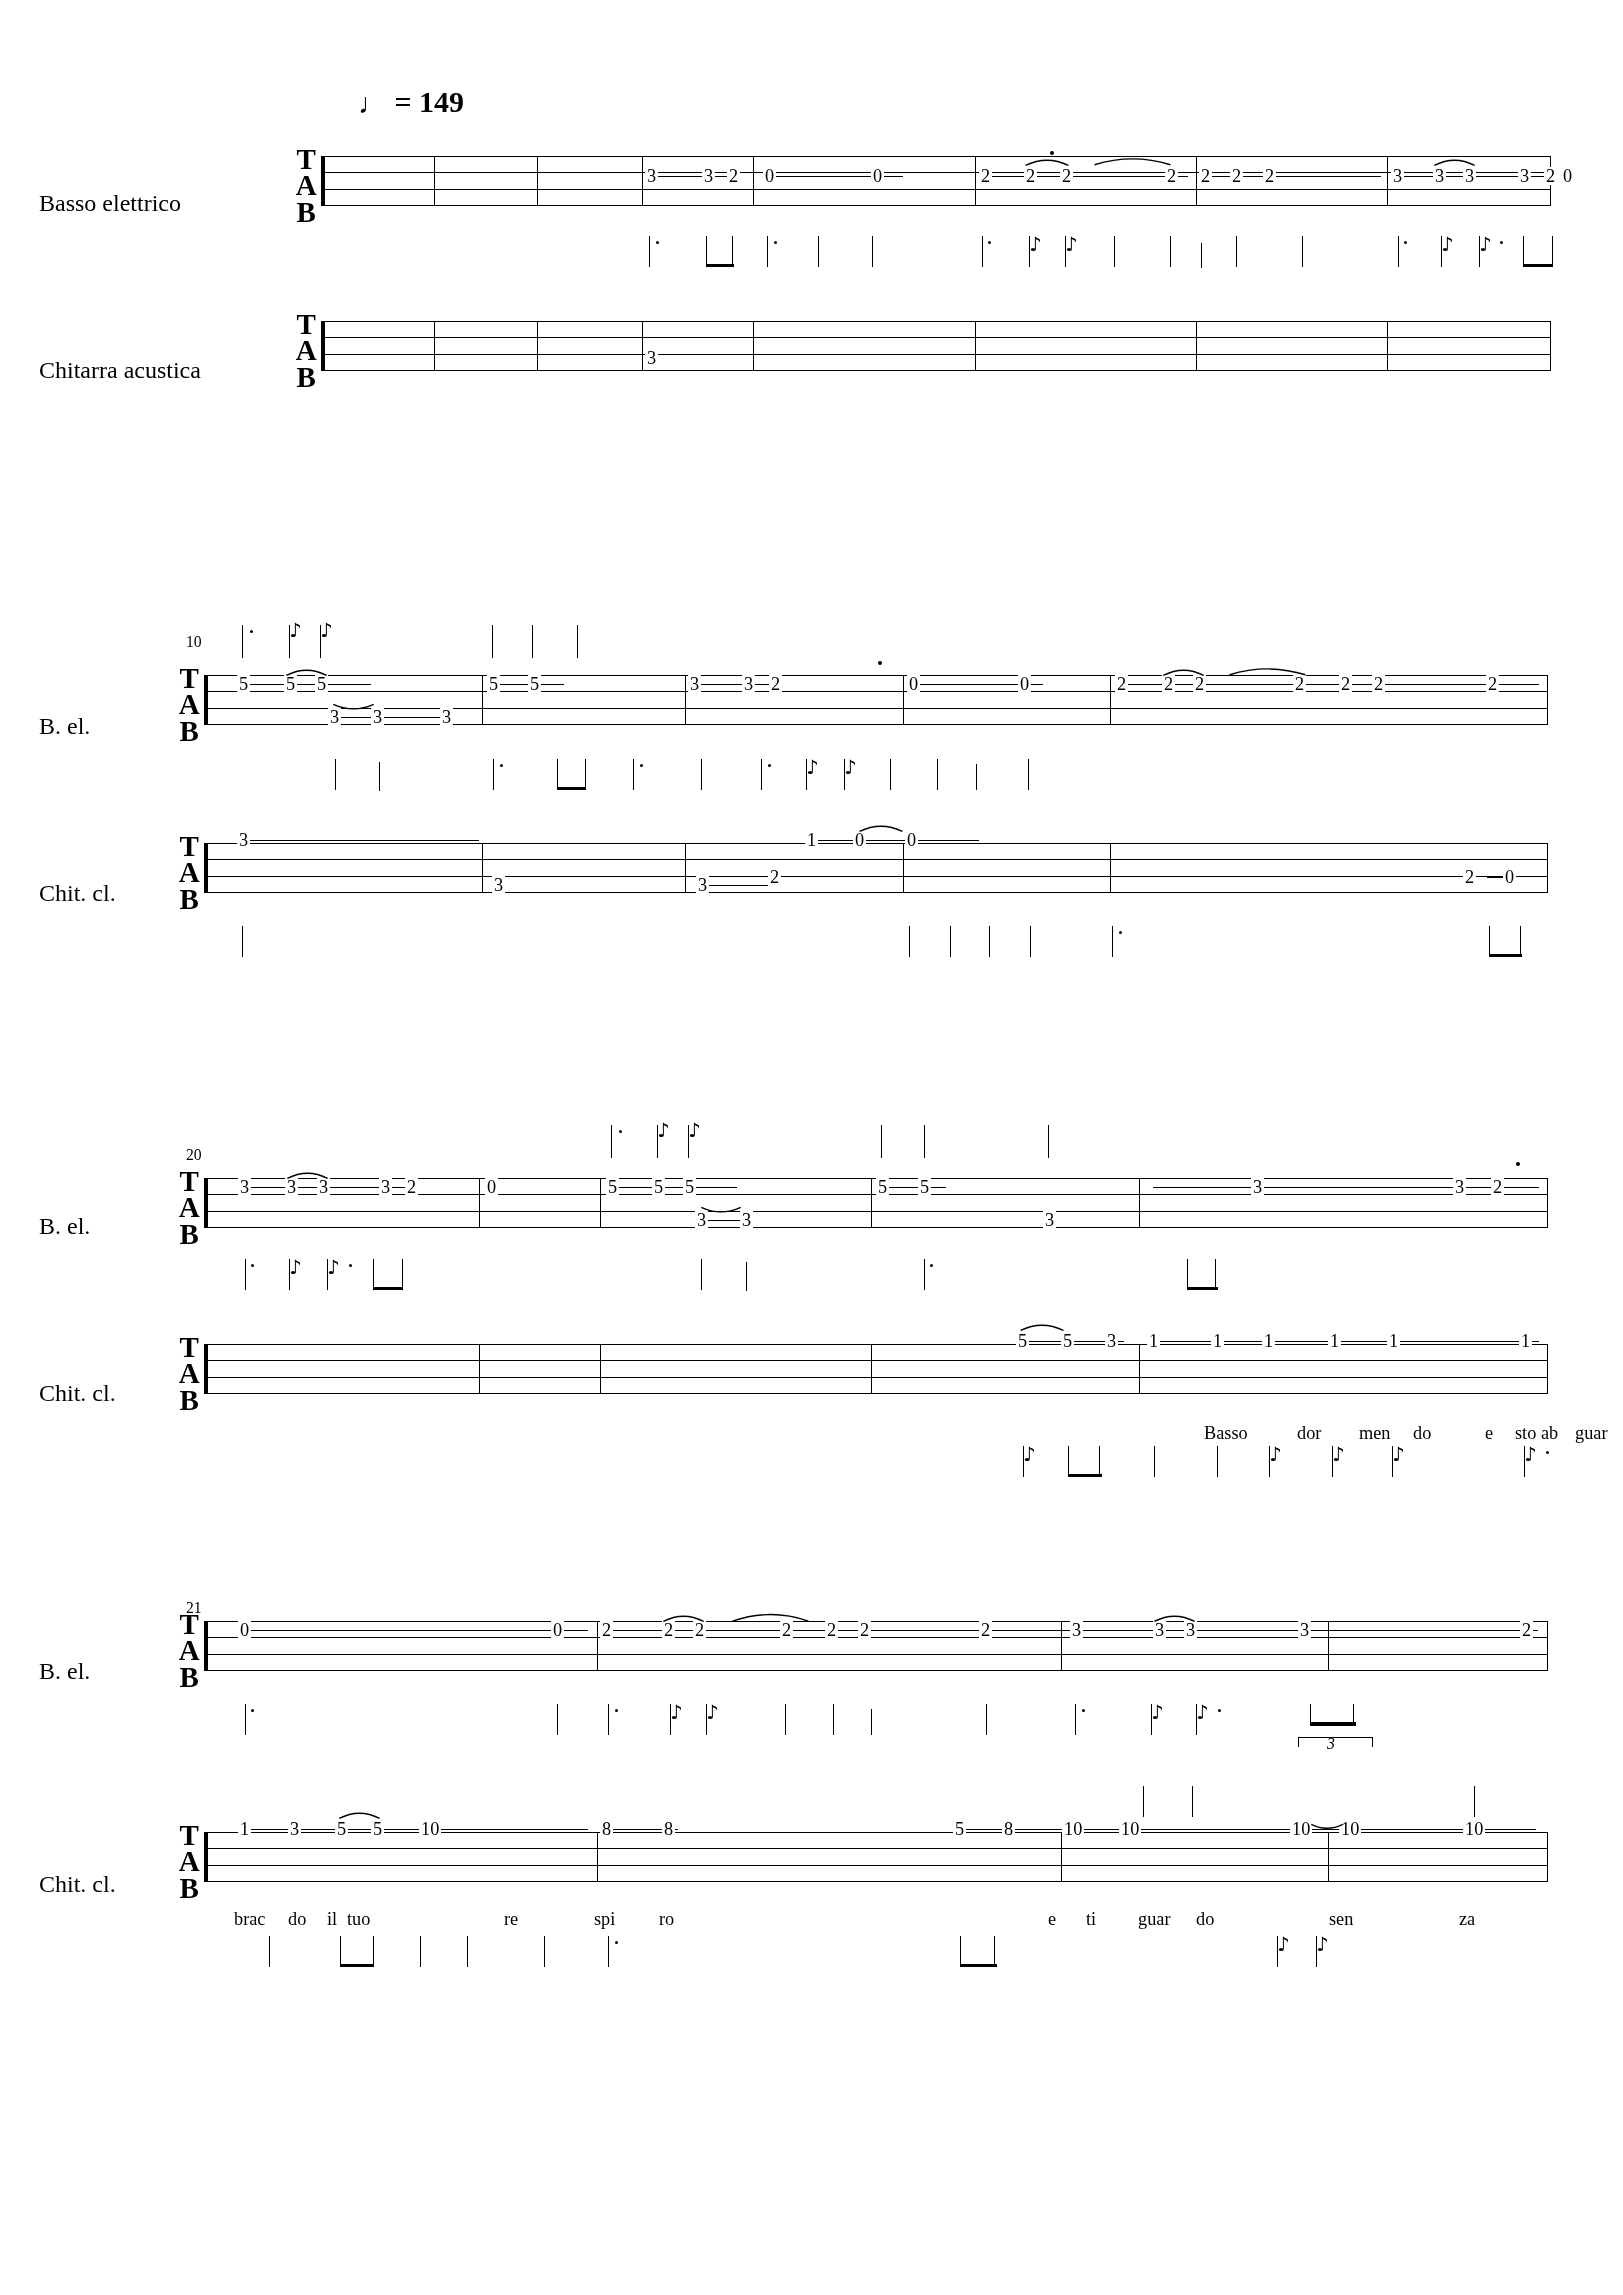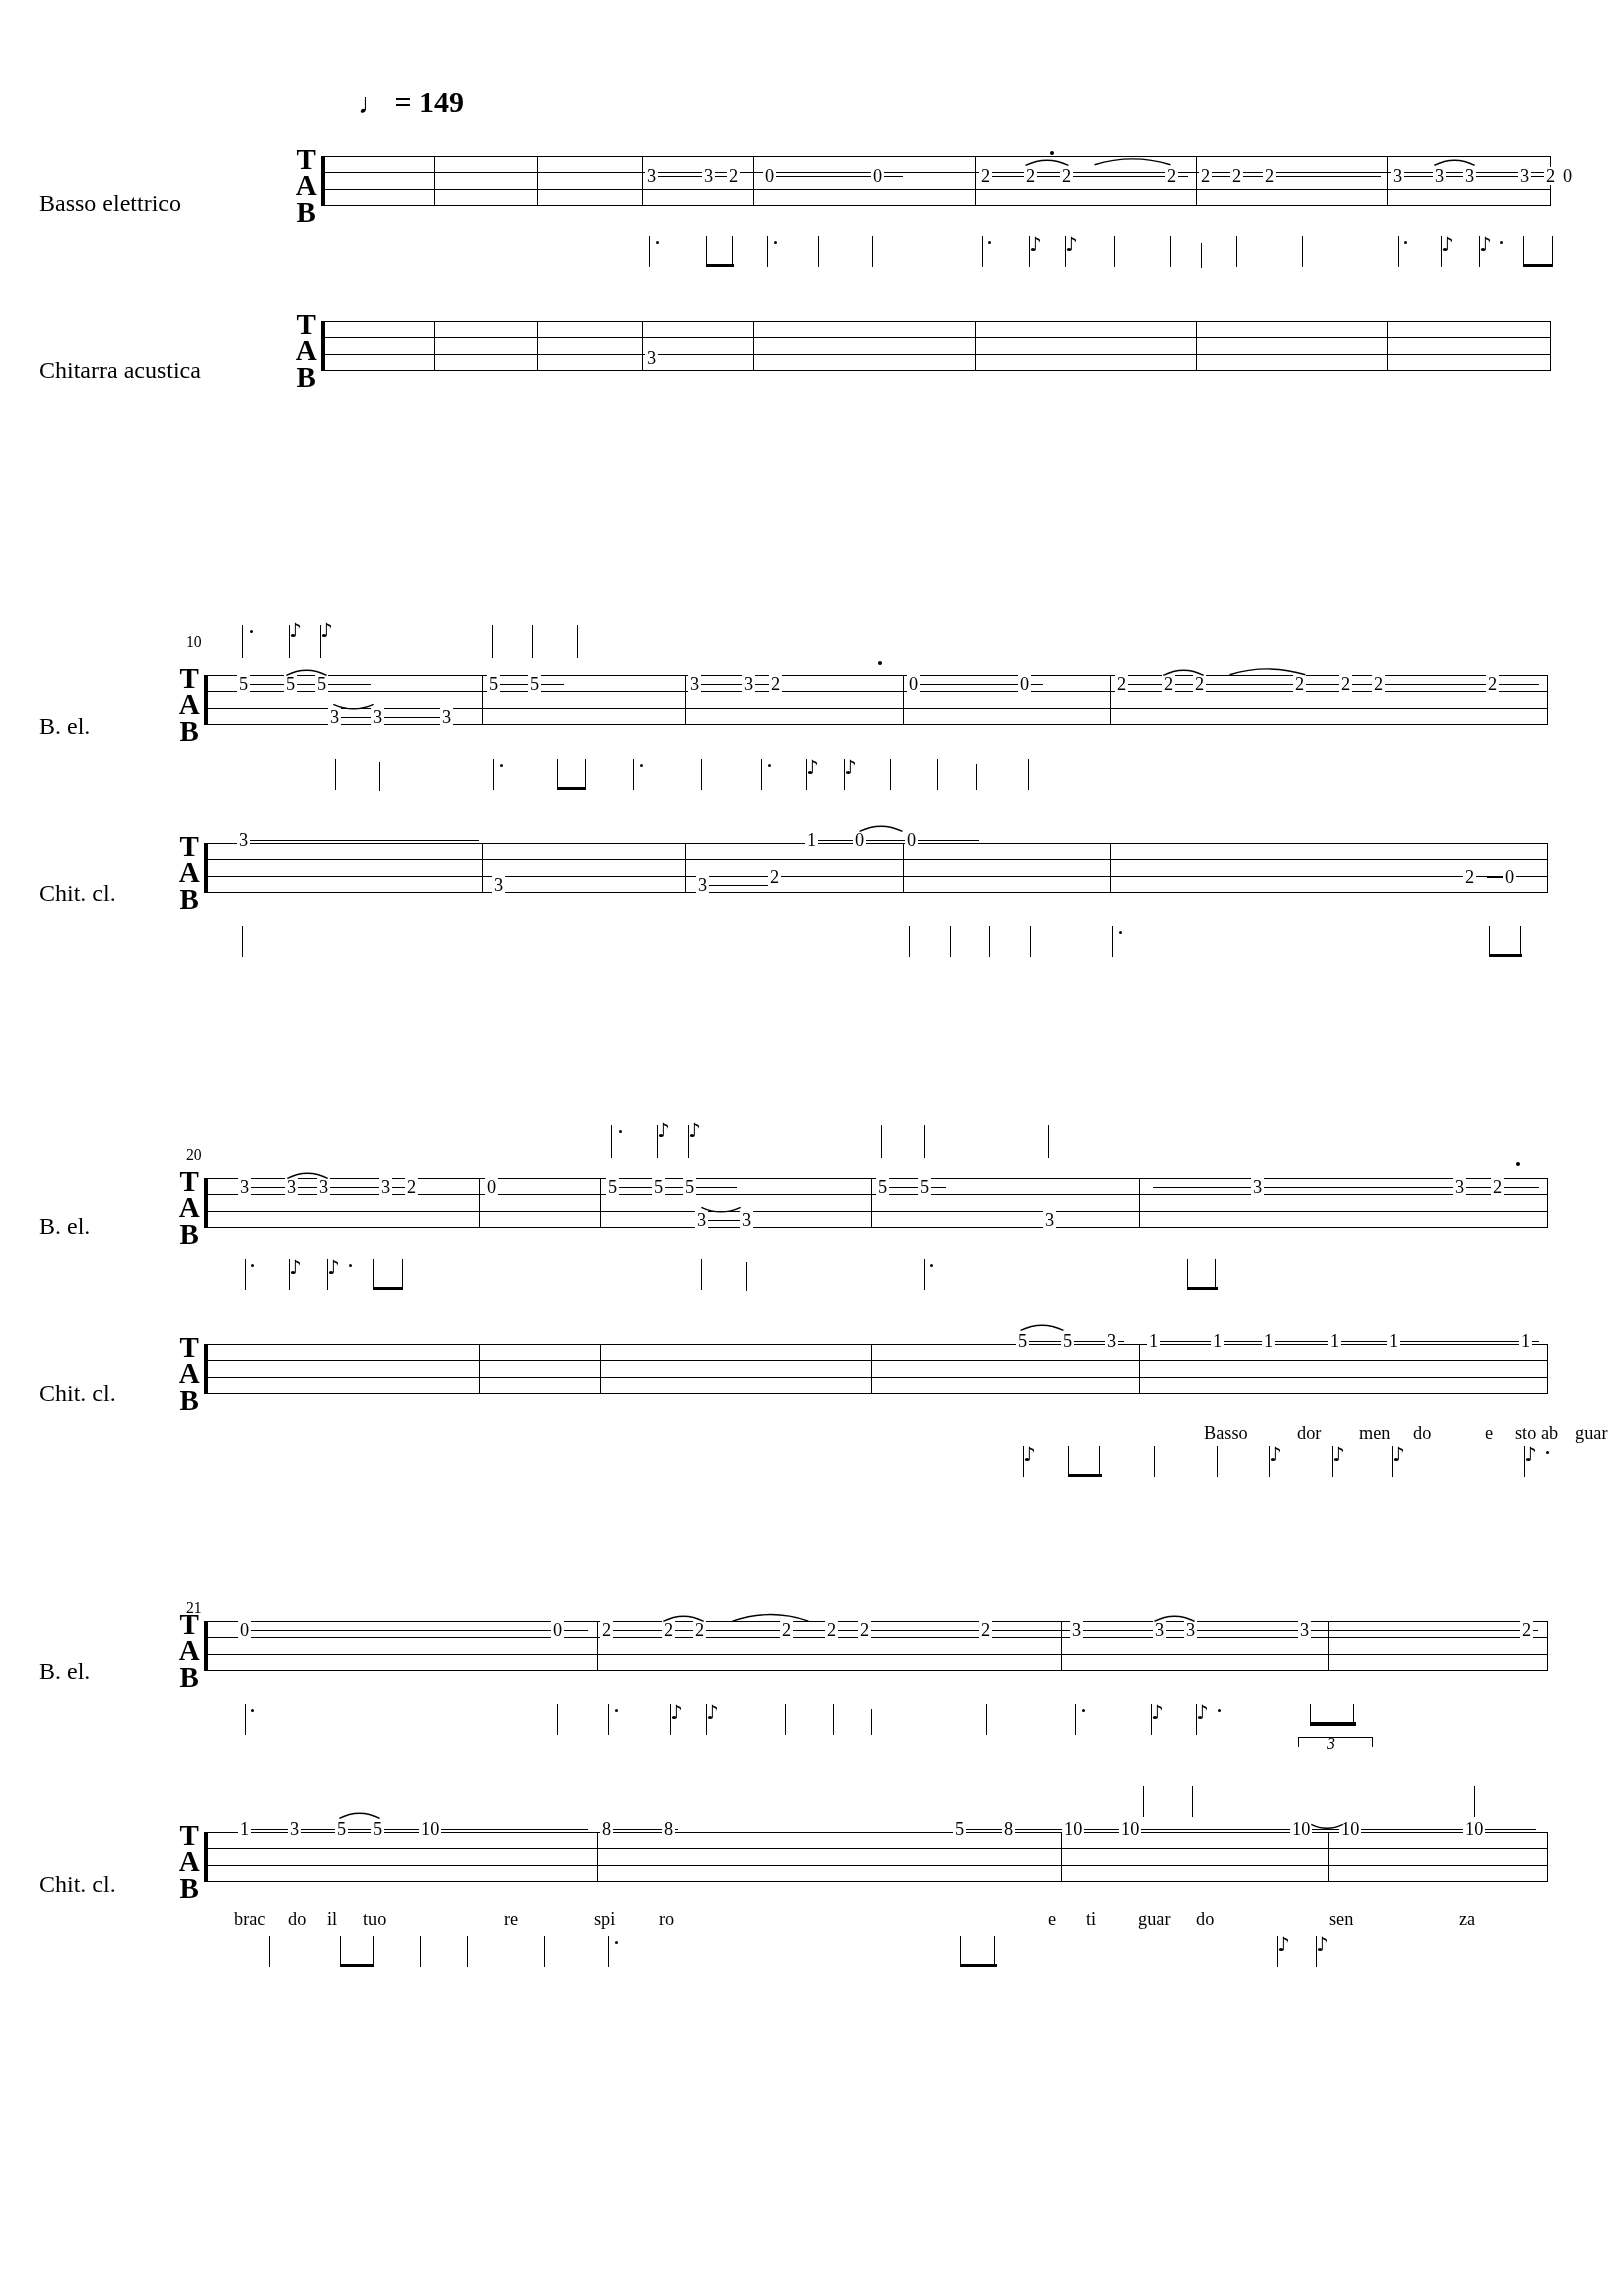--- a/index.html
+++ b/index.html
@@ -789,21 +789,21 @@
       <div class="slur" style="left:1106px; top:-9.2px;">
         <svg width="34" height="10.5" viewBox="0 0 52 16">
             <path d="M2,2 Q26,14 50,2" stroke="#000" stroke-width="2.2" fill="none"></path>
           </svg>
       </div>
     </div>
 
     <div class="lyric" style="left:234px; top:1909px;">brac</div>
     <div class="lyric" style="left:288px; top:1909px;">do</div>
     <div class="lyric" style="left:327px; top:1909px;">il</div>
-    <div class="lyric" style="left:363px; top:1909px;">tuo</div>
+    <div class="lyric" style="left:347px; top:1909px;">tuo</div>
     <div class="lyric" style="left:504px; top:1909px;">re</div>
     <div class="lyric" style="left:594px; top:1909px;">spi</div>
     <div class="lyric" style="left:659px; top:1909px;">ro</div>
     <div class="lyric" style="left:1048px; top:1909px;">e</div>
     <div class="lyric" style="left:1086px; top:1909px;">ti</div>
     <div class="lyric" style="left:1138px; top:1909px;">guar</div>
     <div class="lyric" style="left:1196px; top:1909px;">do</div>
     <div class="lyric" style="left:1329px; top:1909px;">sen</div>
     <div class="lyric" style="left:1459px; top:1909px;">za</div>
 

